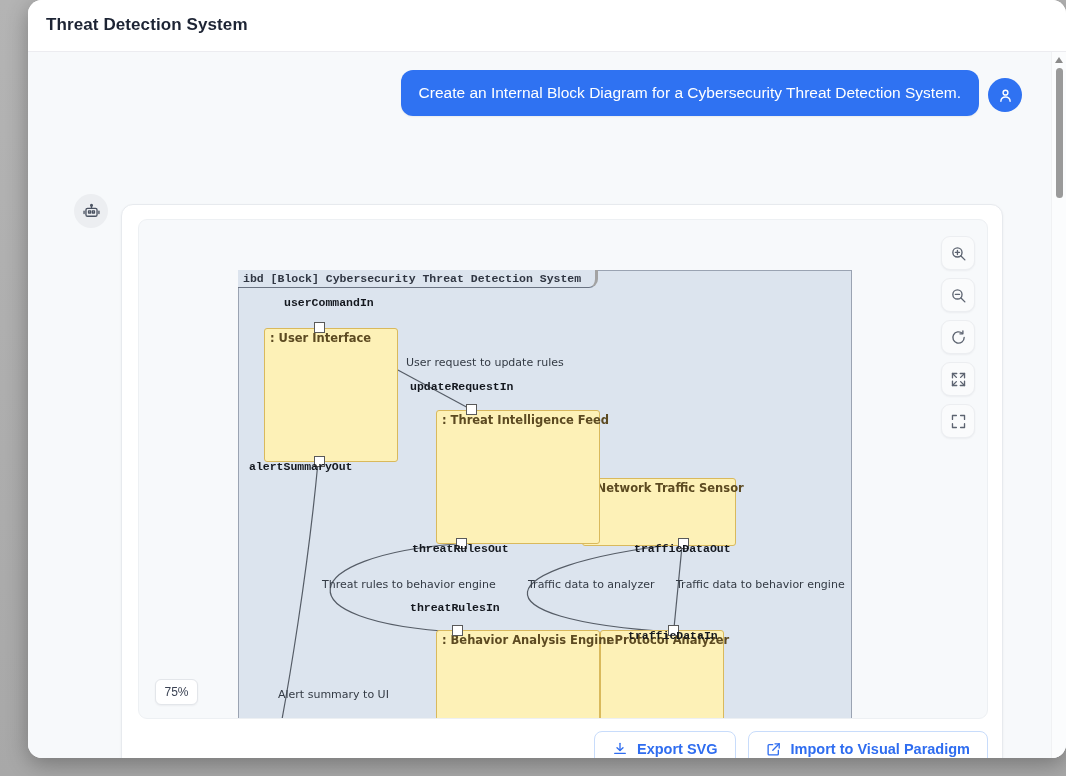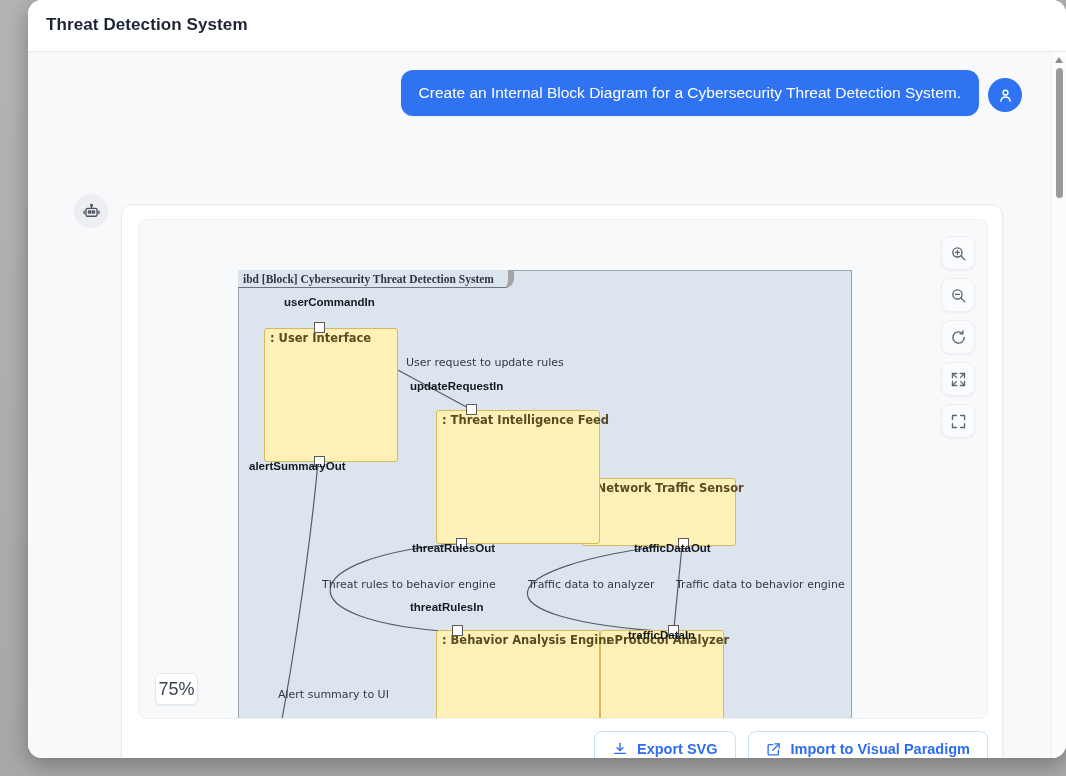--- a/index.html
+++ b/index.html
@@ -120,27 +120,27 @@
   .frame {
     position: absolute; left: 0; top: 0;
     width: 614px; height: 530px;
     background: #dce4ee;
     border: 1px solid #9aa3b2;
   }
   .frame-tab {
     position: absolute; left: 0px; top: 0px;
     height: 18px;
     background: #dce4ee;
-    border-right: 6px solid #a3a3a3;
+    border-right: 3px solid #a3a3a3;
     border-bottom: 1px solid #6a7382;
     padding: 0 14px 0 5px;
     font-size: 11.5px; font-weight: bold; color: #303642;
     line-height: 18px; white-space: nowrap;
     border-bottom-right-radius: 9px;
-    font-family: Liberation Serif, serif;
+    font-family: Liberation Mono, monospace;
   }
 
   .blk {
     position: absolute;
     background: #fdf1b7;
     border: 1px solid #d9b95c;
     border-radius: 3px;
   }
   .blk-name {
     position: absolute; left: 5px; top: 2px;
@@ -152,21 +152,21 @@
     position: absolute;
     width: 11px; height: 11px;
     background: #ffffff;
     border: 1px solid #595959;
     z-index: 6;
   }
   .plabel {
     position: absolute;
     font-size: 11.5px; font-weight: bold; color: #14181f;
     white-space: nowrap; z-index: 6;
-    font-family: Liberation Sans, sans-serif;
+    font-family: Liberation Mono, monospace;
   }
   .clabel {
     position: absolute;
     font-size: 11px; color: #333a44;
     white-space: nowrap; z-index: 5;
     font-family: "DejaVu Sans", sans-serif;
   }
   svg.links { position: absolute; left:0; top:0; width: 614px; height: 530px; z-index: 2; }
 
   
@@ -175,25 +175,25 @@
     display: flex; flex-direction: column; gap: 8px; z-index: 20;
   }
   .tool {
     width: 34px; height: 34px; border-radius: 9px;
     background: #fafbfc; border: 1px solid #eceef1;
     display: flex; align-items: center; justify-content: center;
     box-shadow: 0 1px 2px rgba(16,24,40,.05);
   }
   .zoom-badge {
     position: absolute; left: 16px; bottom: 13px;
-    min-width: 43px; height: 32px;
+    min-width: 43px; height: 26px;
     background: #ffffff; border: 1px solid #e3e6ea;
     border-radius: 6px; z-index: 20;
     display: flex; align-items: center; justify-content: center;
-    font-size: 18px; color: #3b4354;
+    font-size: 12px; color: #3b4354;
     box-shadow: 0 1px 2px rgba(16,24,40,.05);
     text-align: center;
   }
 
   
   .footer {
     position: absolute; left: 0; bottom: 0;
     width: 882px; height: 55px;
     display: flex; align-items: center; justify-content: flex-end;
     gap: 12px; padding-right: 16px;

